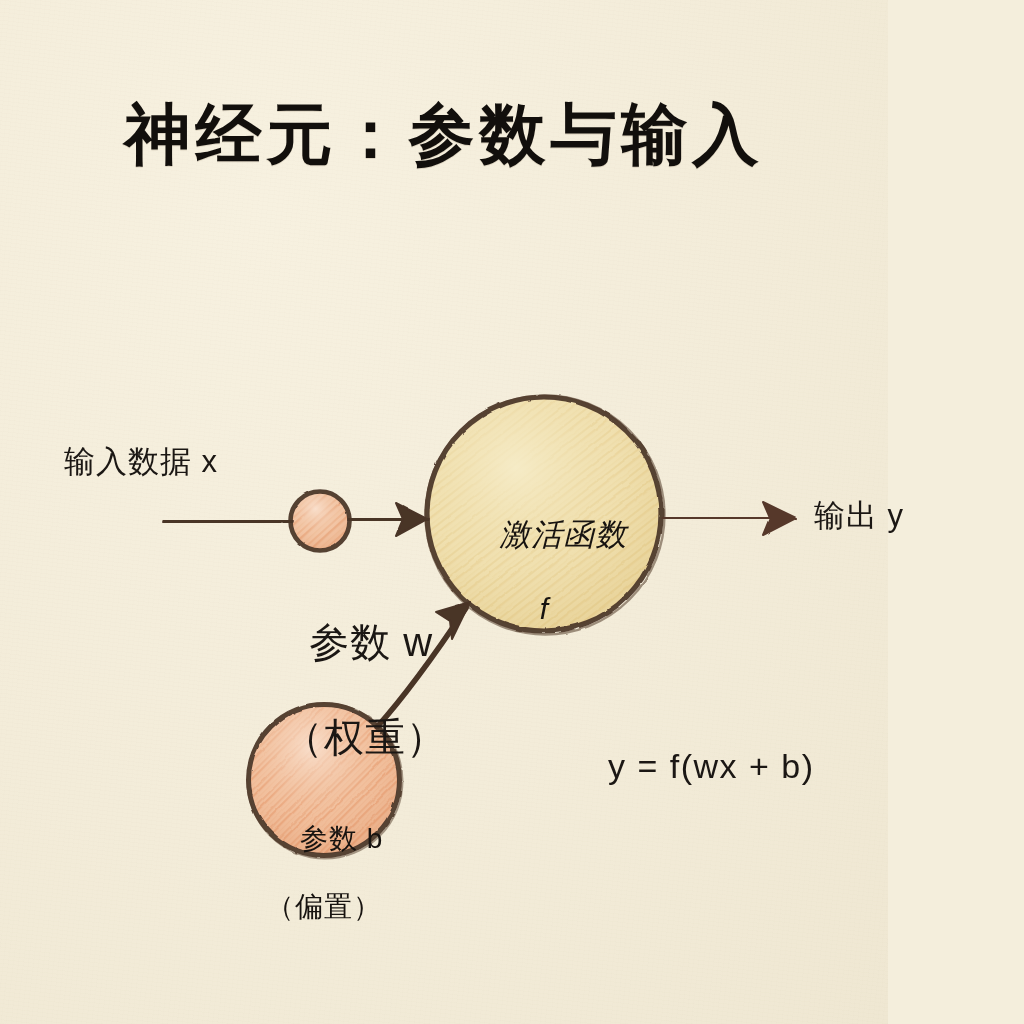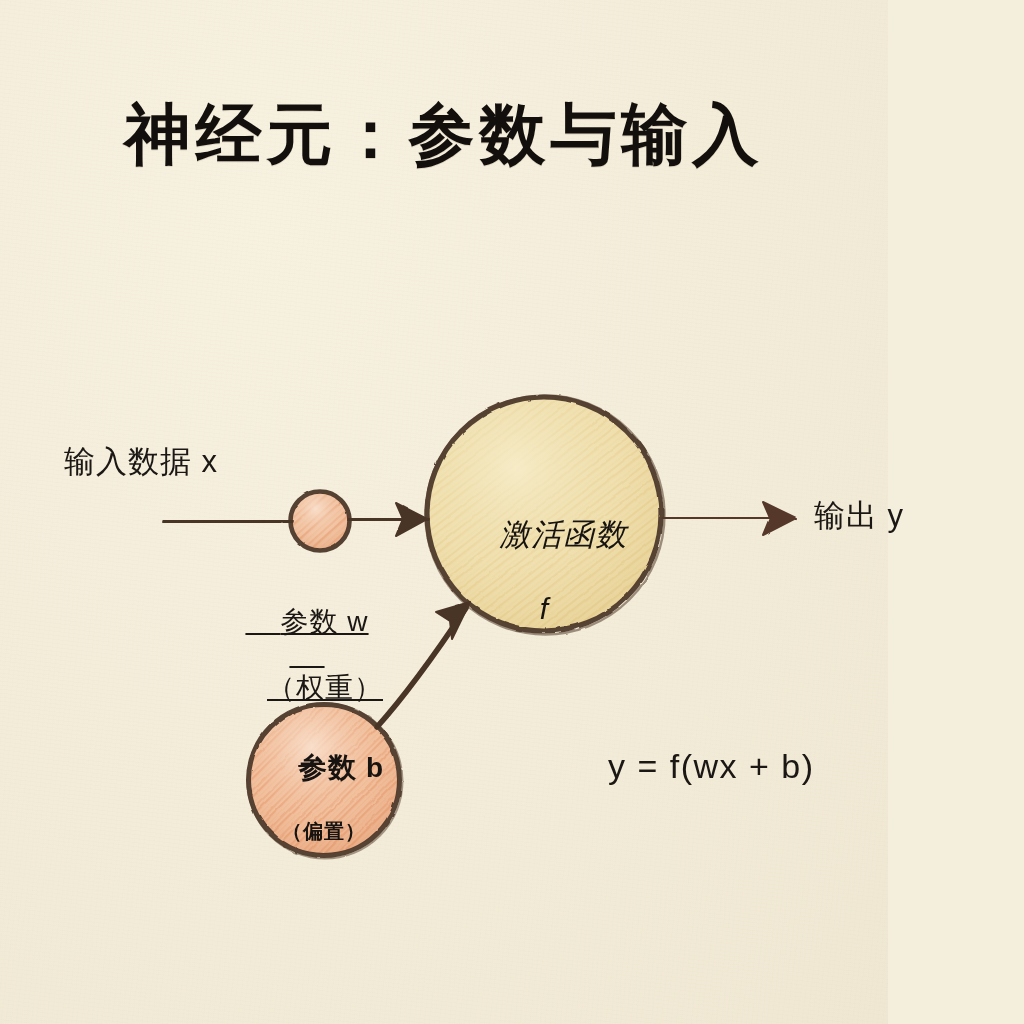--- a/index.html
+++ b/index.html
@@ -71,27 +71,26 @@
 
   #label-output {
     left: 814px;
     top: 498px;
     font-size: 31px;
     font-weight: 400;
     letter-spacing: 1px;
   }
 
   #label-weight {
-    left: 231px;
+    left: 247px;
     top: 572px;
-    font-size: 28px;
-    font-weight: 500;
-    text-align: center;
-    letter-spacing: 1px;
-    text-decoration: underline;
+    font-size: 40px;
+    font-weight: 500;
+    text-align: center;
+    letter-spacing: 1px;
   }
   #label-weight .l2 { display: block; text-align: center; margin-left: 36px; }
 
   #label-formula {
     left: 608px;
     top: 714px;
     font-size: 34px;
     font-weight: 500;
     letter-spacing: 1.5px;
     margin-top: 32px;
@@ -116,29 +115,29 @@
     font-style: italic;
   }
   #node-activation-text .sub {
     display: block;
     font-size: 30px;
     letter-spacing: 0;
   }
 
   #node-bias-text {
     left: 234px;
-    top: 717px;
+    top: 788px;
     width: 180px;
     font-size: 28px;
-    font-weight: 700;
+    font-weight: 400;
     letter-spacing: 1px;
   }
   #node-bias-text .sub {
     display: block;
-    font-size: 20px;
+    font-size: 28px;
   }
 </style>
 </head>
 <body>
 
 <div id="canvas">
 
   <div id="paper-grain"></div>
 
   <svg id="vector-layer" viewBox="0 0 1024 1024" xmlns="http://www.w3.org/2000/svg">

